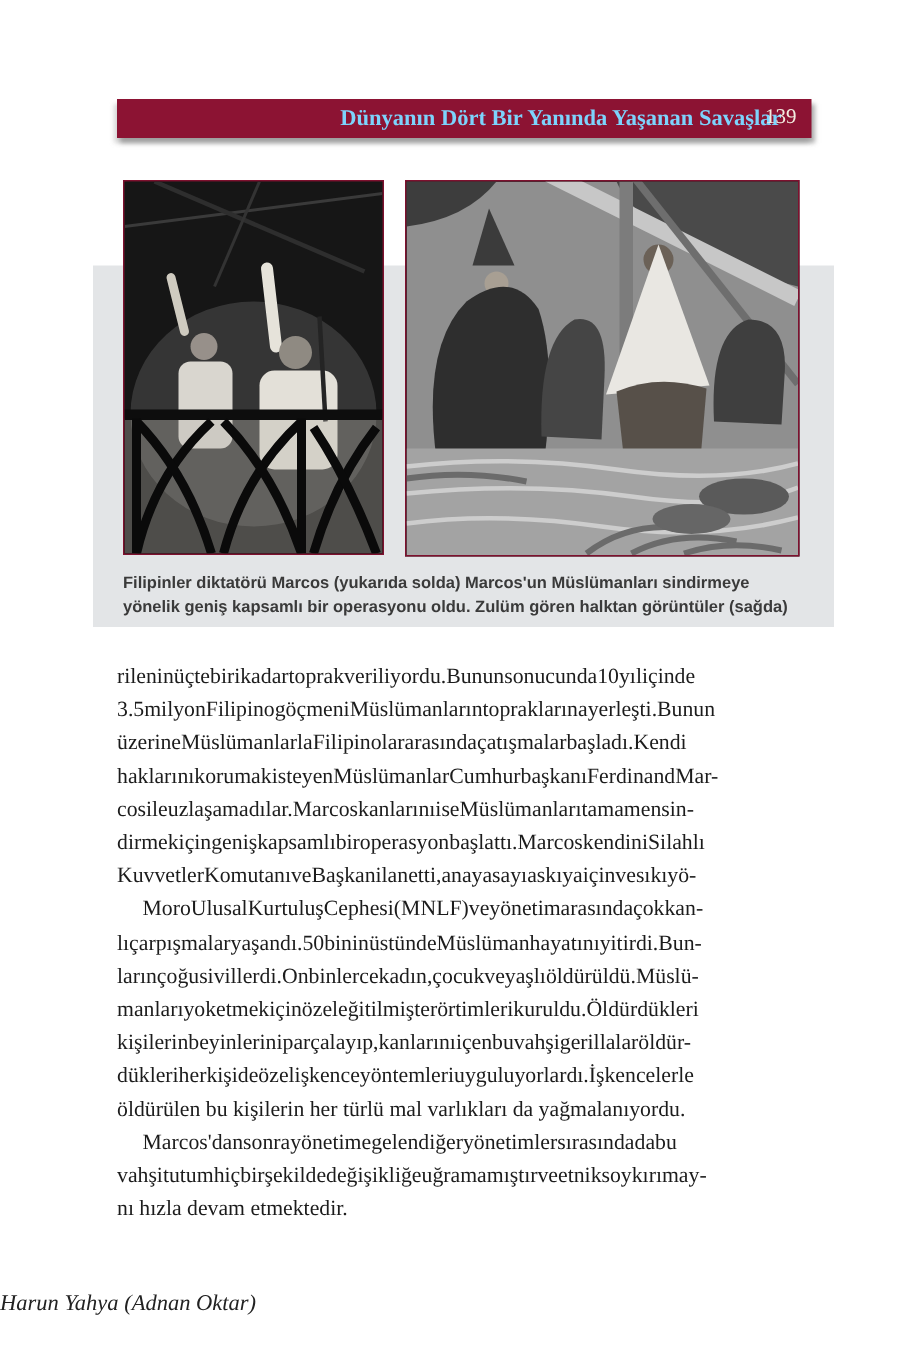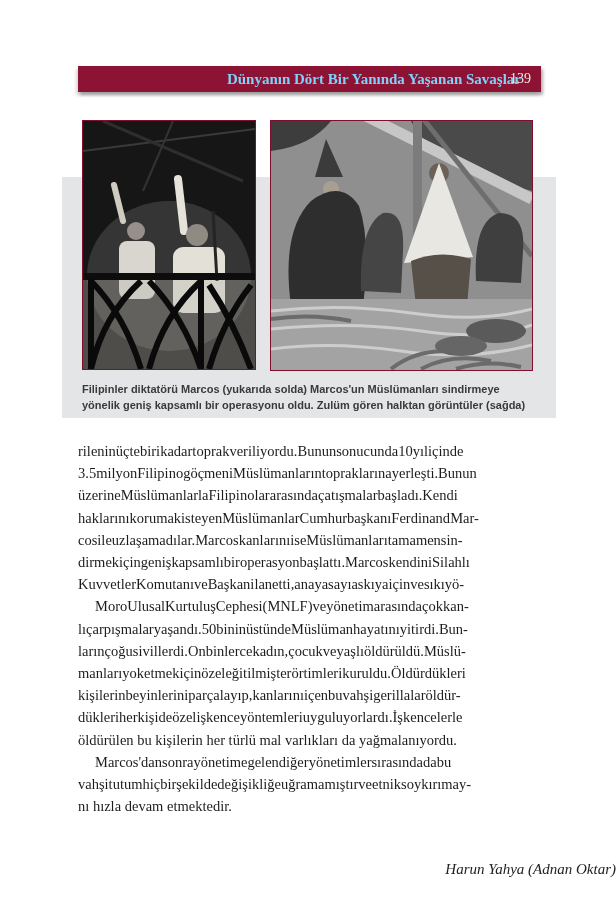--- a/index.html
+++ b/index.html
@@ -83,21 +83,21 @@
   .line-flex { display: flex; }
   .line-flex span { white-space: nowrap; }
   .line-end { white-space: nowrap; }
   .indent { padding-left: 17px; }
 
   
   .footer {
     position: absolute;
     left: 0; top: 861px;
     width: 100%;
-    text-align: right;
+    text-align: left;
     font-style: italic;
     font-size: 15px;
     color: #222222;
     font-family: "Liberation Serif", serif;
   }
 </style>
 </head>
 <body>
 
 <div class="page">

